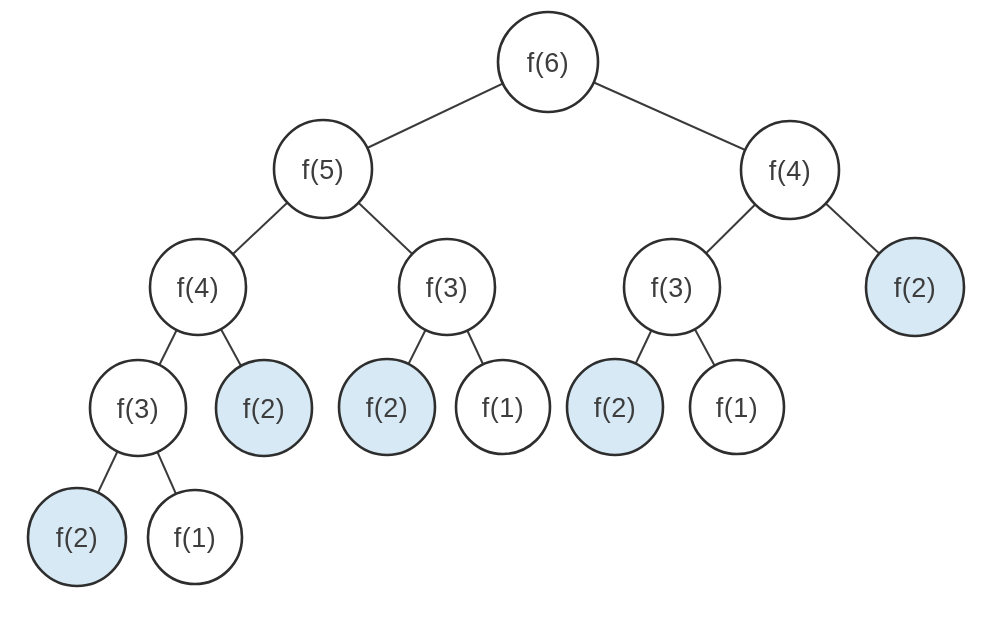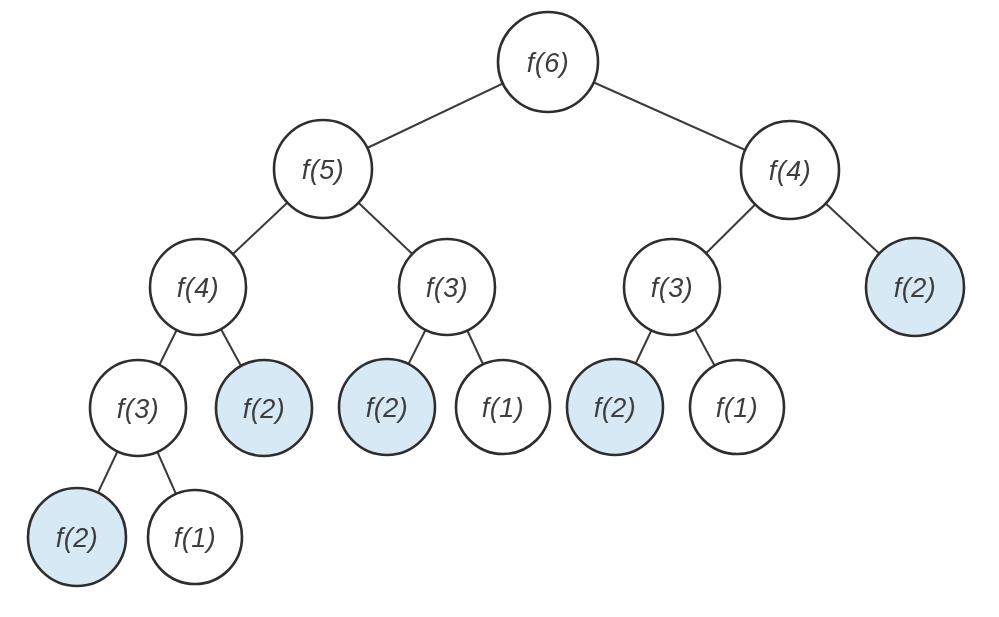--- a/index.html
+++ b/index.html
@@ -7,21 +7,20 @@
     padding: 0;
     background: #ffffff;
     font-family: "Liberation Sans", sans-serif;
   }
   #canvas {
     position: relative;
     width: 999px;
     height: 617px;
     background: #ffffff;
     overflow: hidden;
-    font-style: italic;
   }
   svg { display: block; }
   .node-label {
     font-family: "Liberation Sans", sans-serif;
     font-size: 27px;
     letter-spacing: 0.5px;
   }
 </style>
 </head>
 <body>

